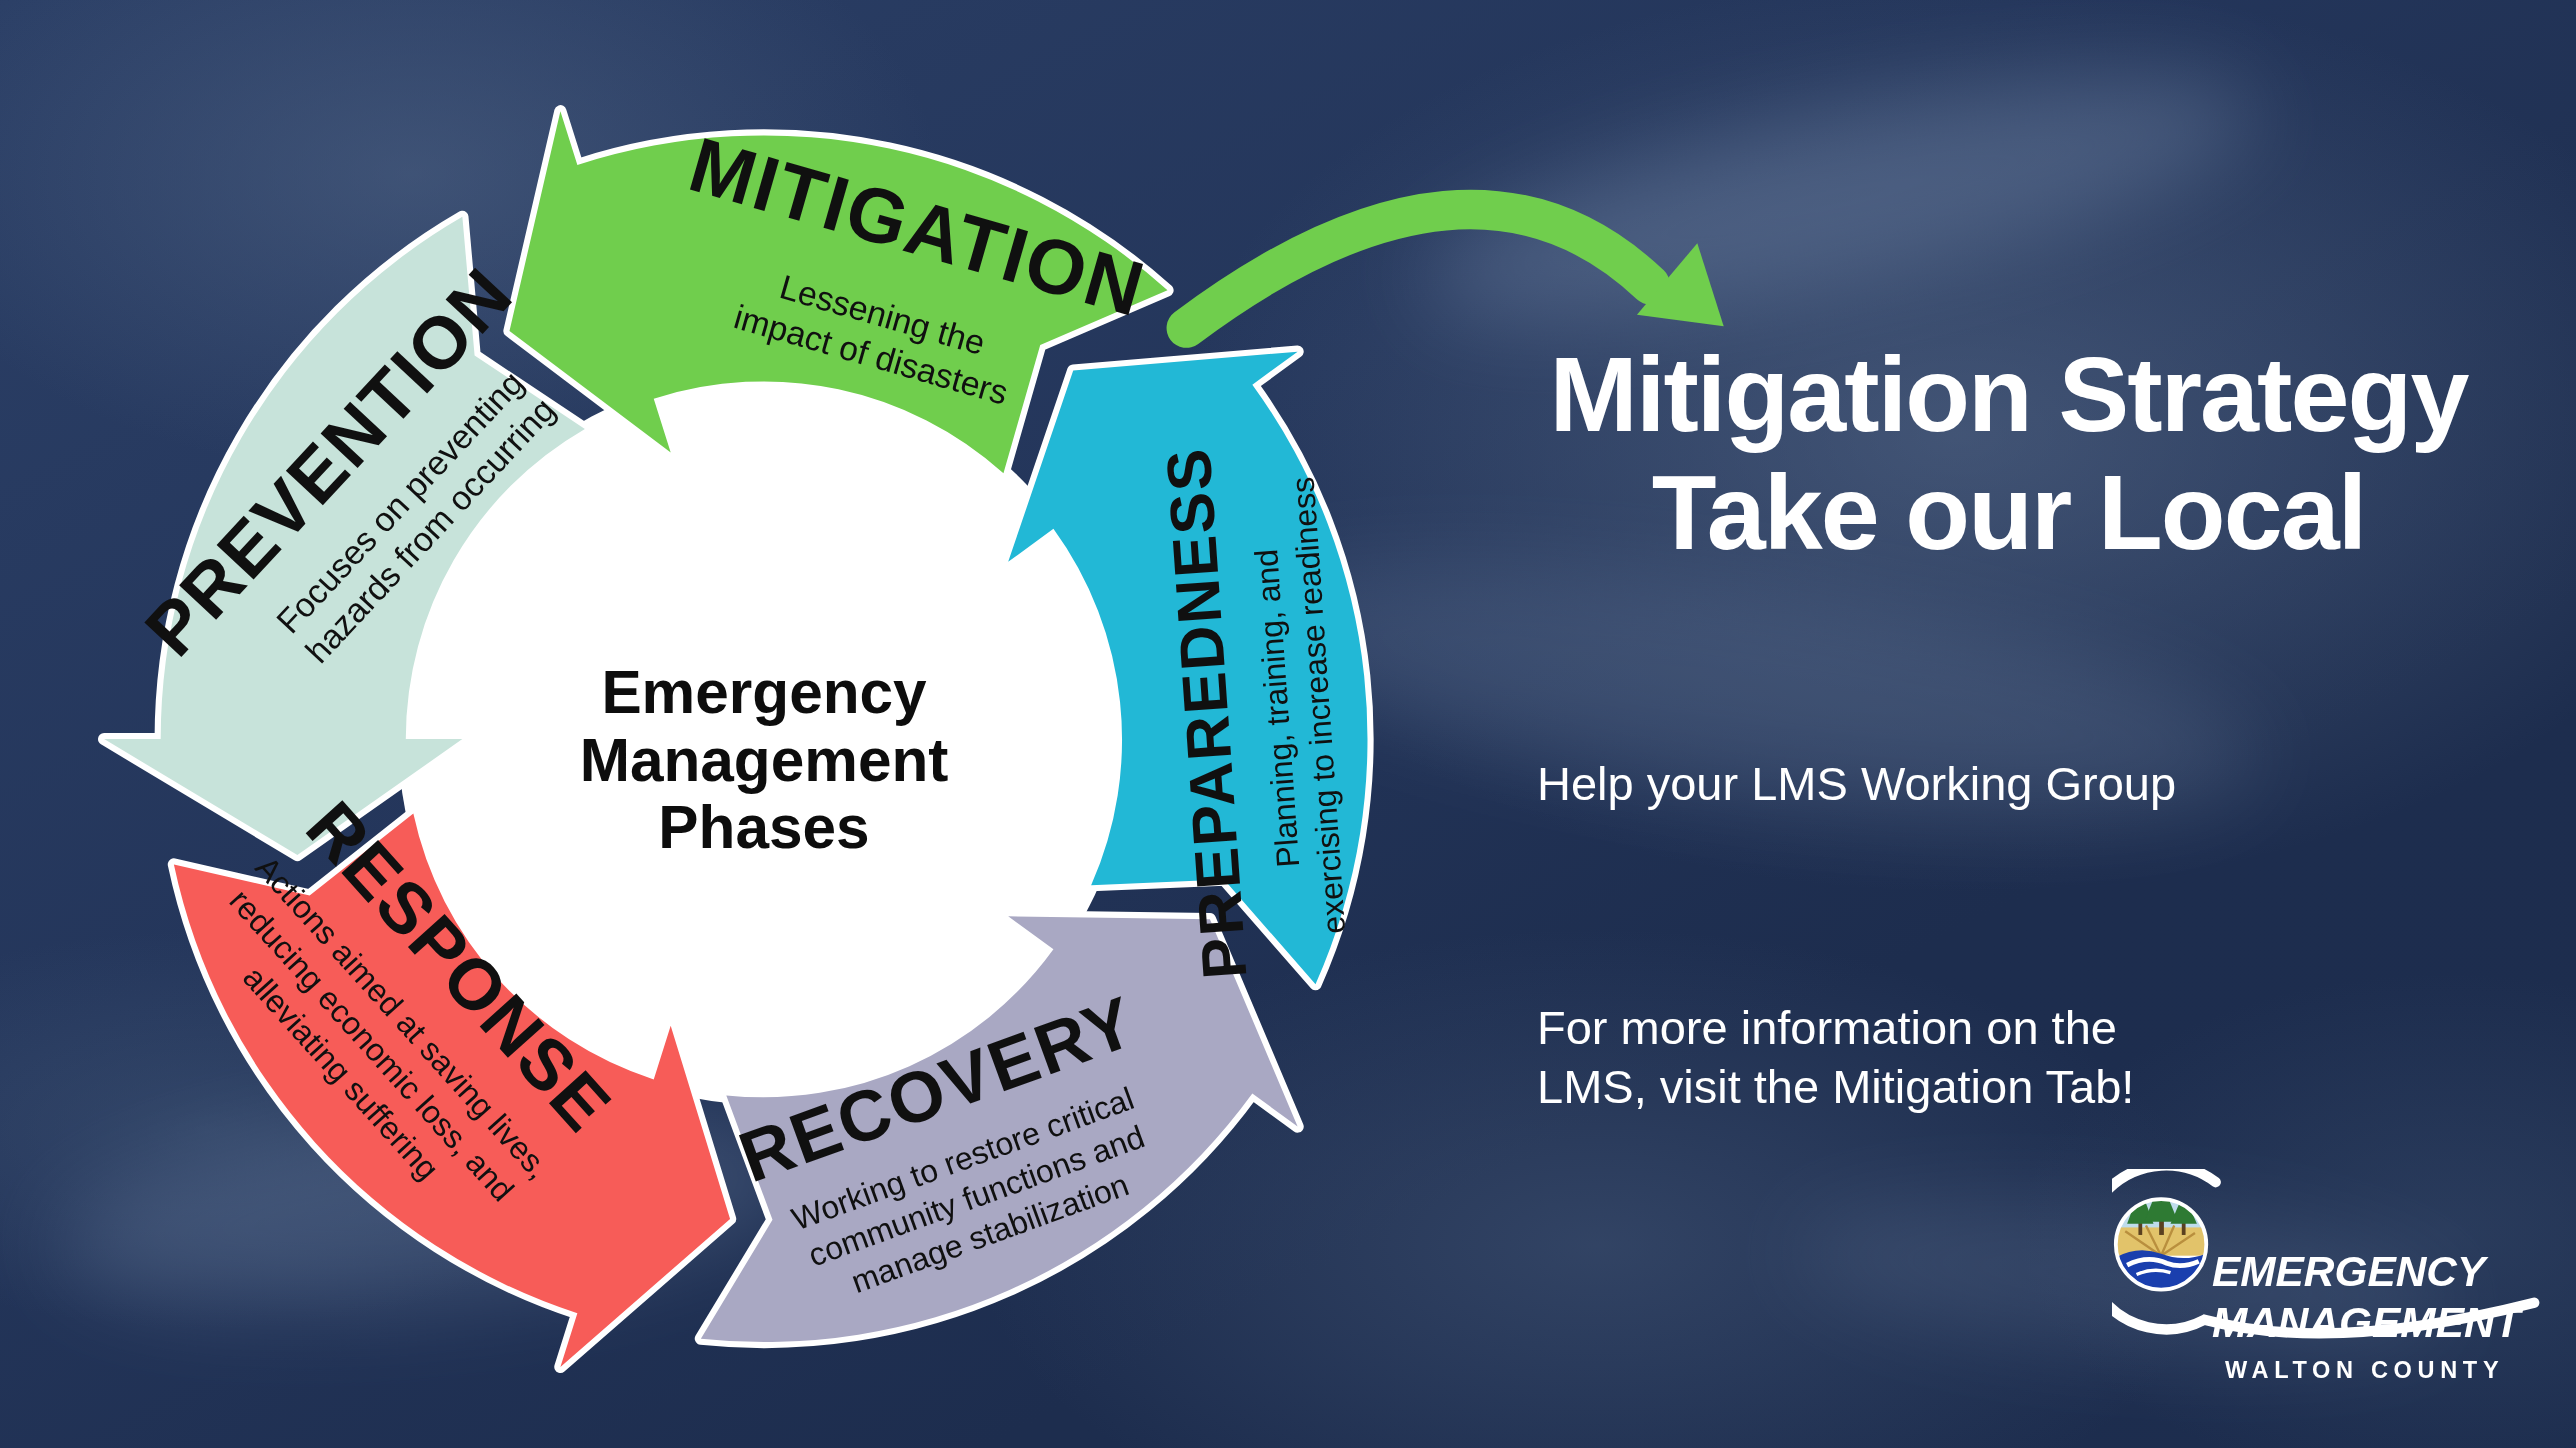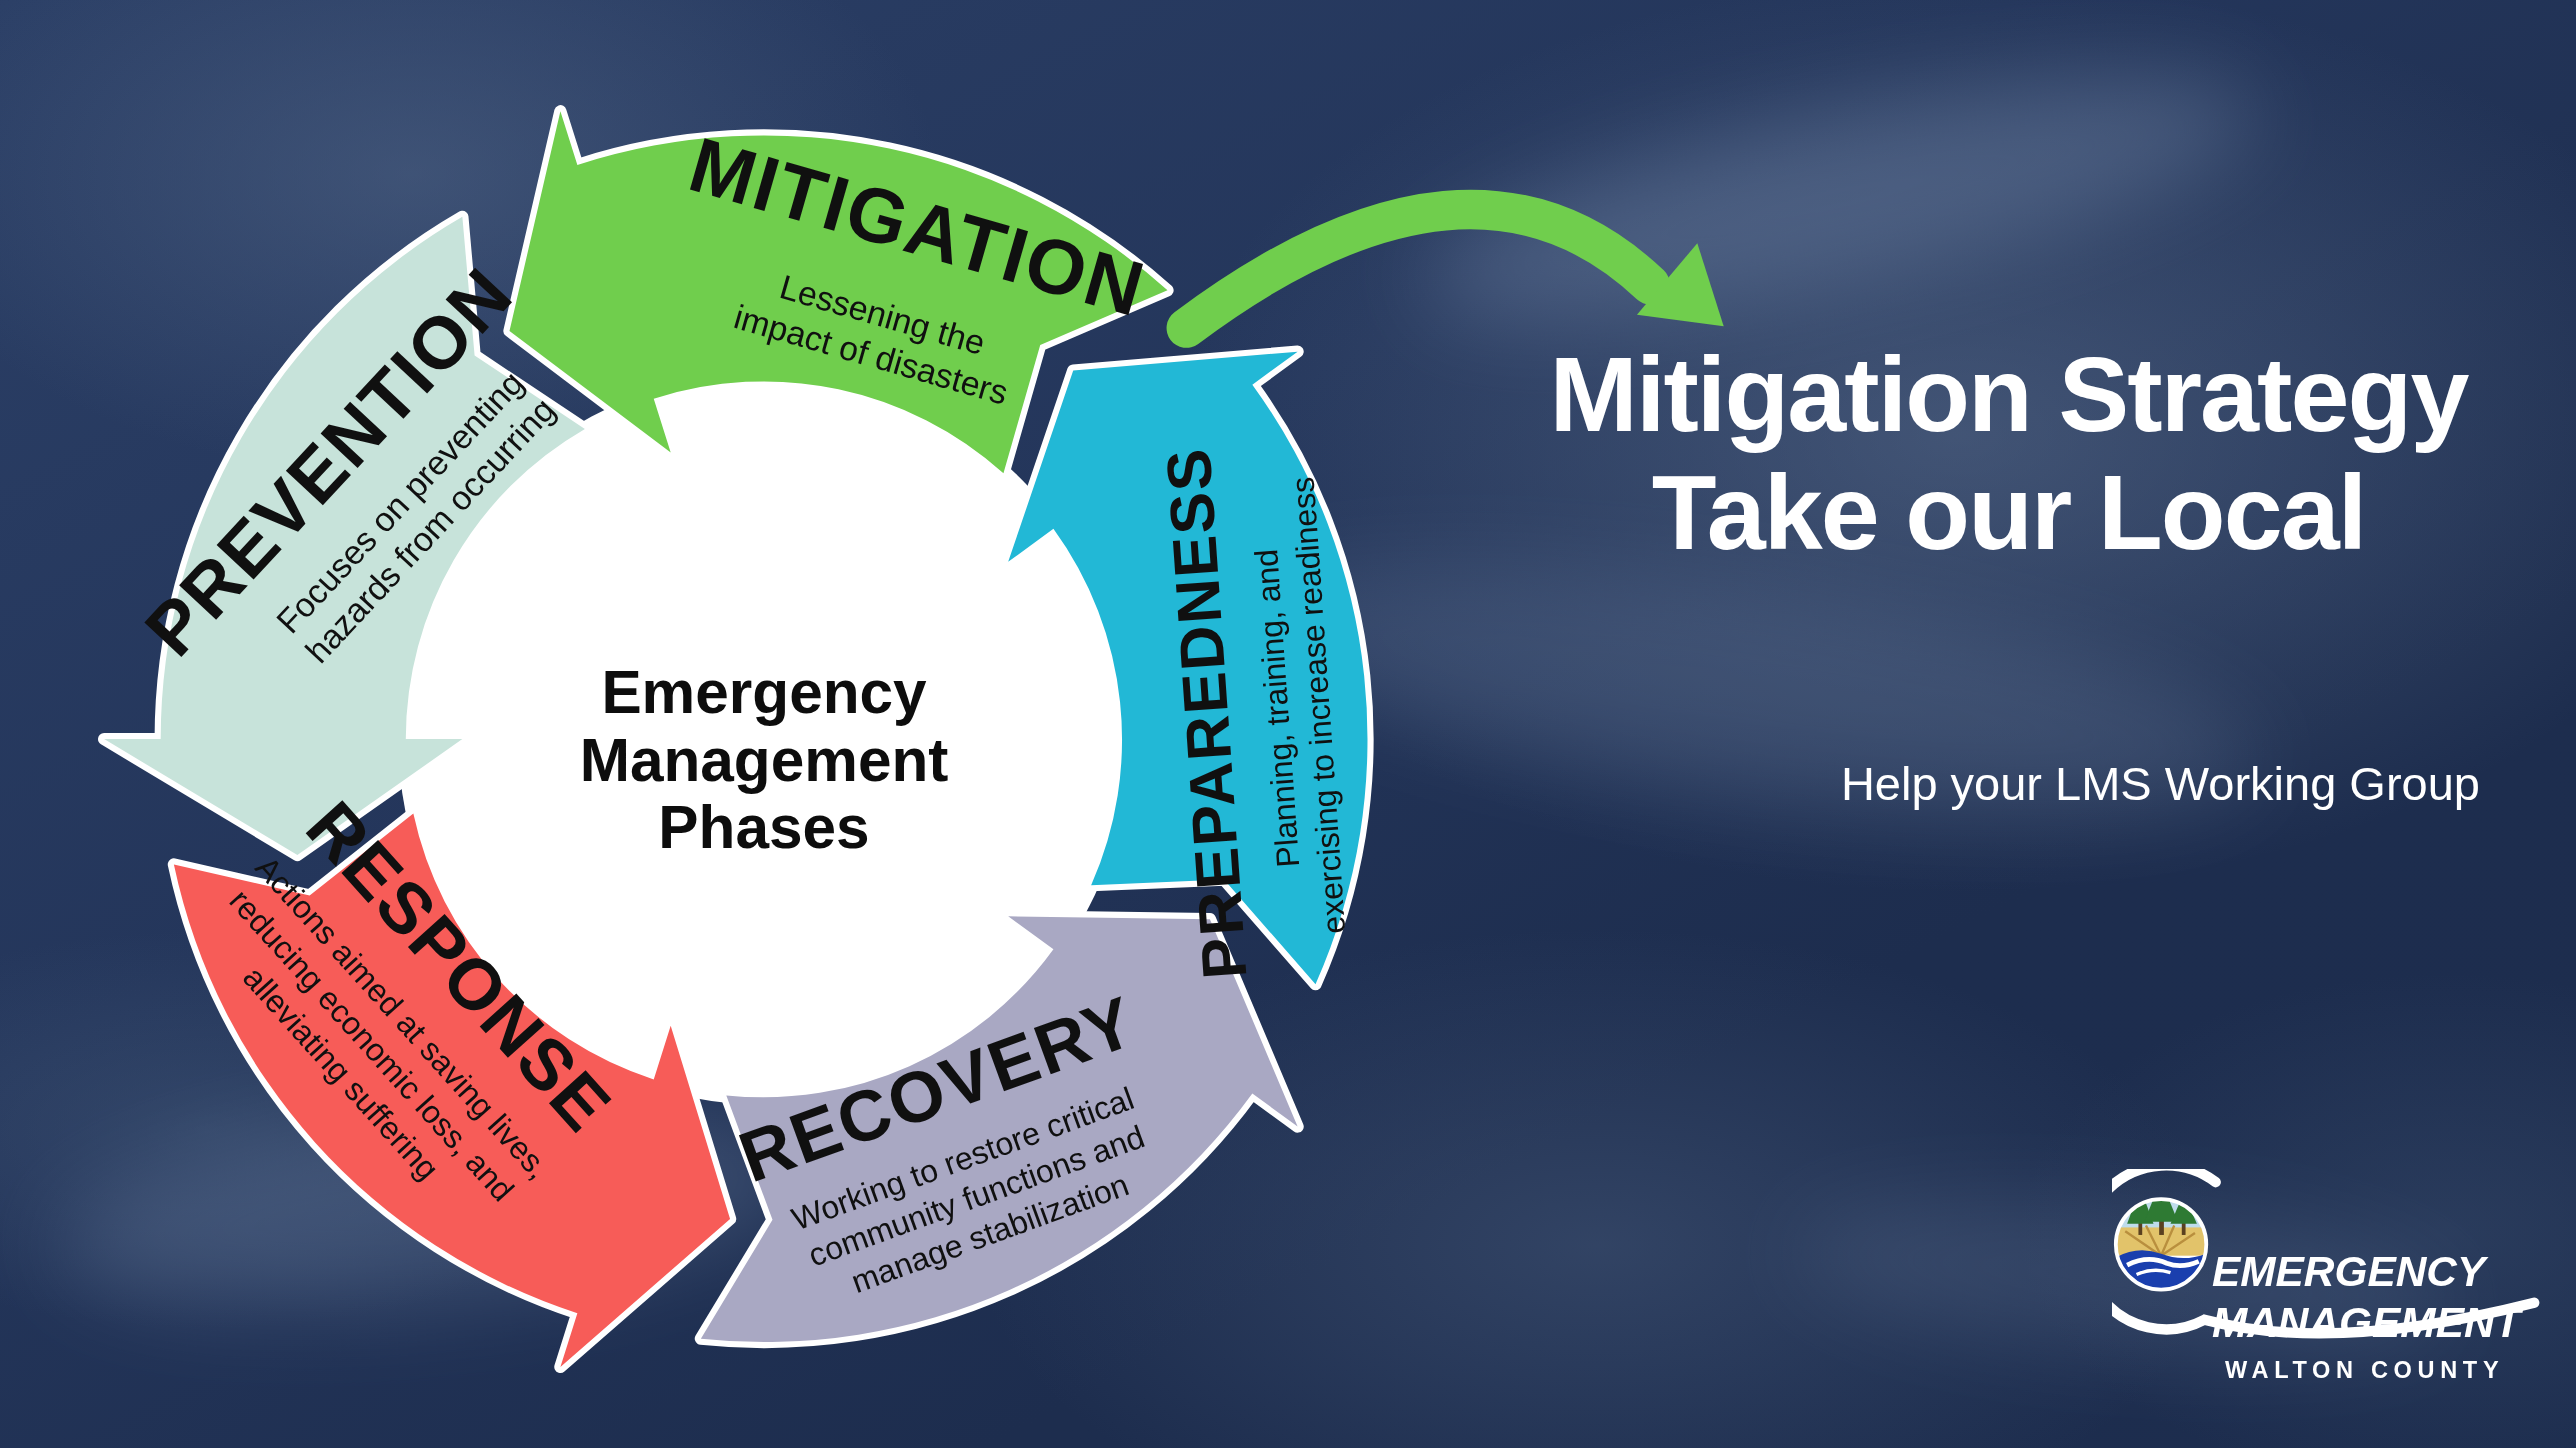--- a/index.html
+++ b/index.html
@@ -27,21 +27,21 @@
   .phase-title{font-weight:bold;fill:#101010;letter-spacing:2px;}
   .phase-sub{fill:#101010;font-weight:500;}
   .center-title{font-weight:bold;fill:#0d0d0d;text-anchor:middle;}
 
   .headline{
     position:absolute;left:1537px;top:335px;width:943px;text-align:center;
     color:#ffffff;font-weight:bold;font-size:106px;line-height:118px;letter-spacing:-1.9px;
   }
   .headline div{white-space:nowrap;}
   .para{
-    position:absolute;left:1537px;width:943px;text-align:right;
+    position:absolute;left:1537px;width:943px;text-align:left;
     color:#ffffff;font-size:47px;line-height:59px;font-weight:500;
   }
   .para div{white-space:nowrap;}
   #para1{top:754px;}
   #para2{top:998px;}
 
   #logo{left:2112px;top:1169px;}
   .logo-word{fill:#ffffff;font-style:italic;font-weight:bold;}
   .logo-county{fill:#ffffff;font-weight:bold;letter-spacing:6px;}
 </style>
@@ -114,20 +114,24 @@
 
   <div class="headline">
     <div>Mitigation Strategy</div>
     <div>Take our Local</div>
   </div>
 
   <div class="para" id="para1">
     <div>Help your LMS Working Group</div>
   </div>
 
+  <div class="para" id="para2">
+    <div>For more information on the</div>
+    <div>LMS, visit the Mitigation Tab!</div>
+  </div>
 
   <svg id="logo" width="443" height="245" viewBox="0 0 470 260">
     <defs>
       <clipPath id="sealclip">
           <circle cx="52" cy="80" r="47"></circle>
         </clipPath>
     </defs>
 
     <path d="M 110 14 A 87 87 0 1 0 98 160 Q 235 196 448 142" fill="none" stroke="#ffffff" stroke-width="11" stroke-linecap="round"></path>
 

